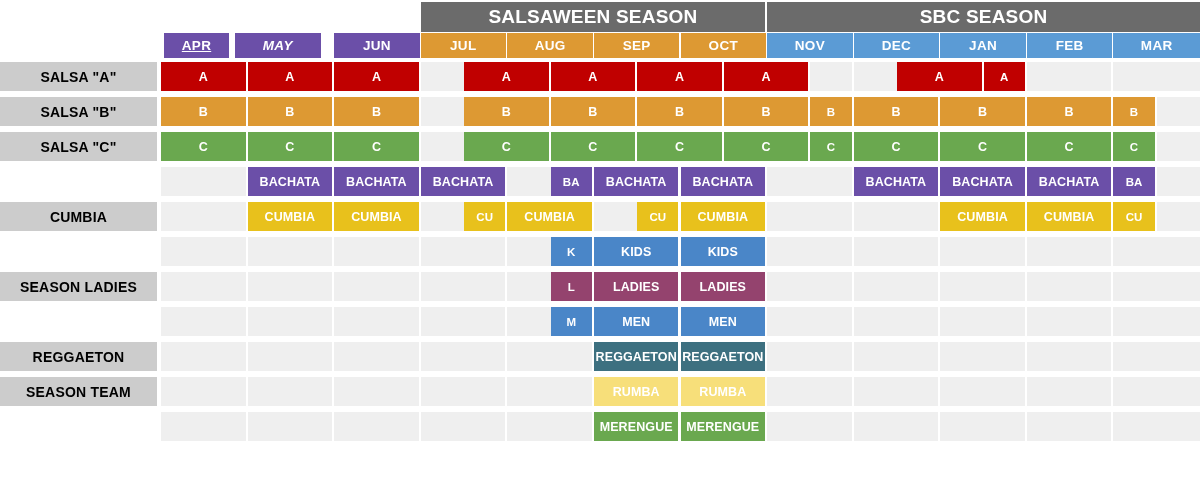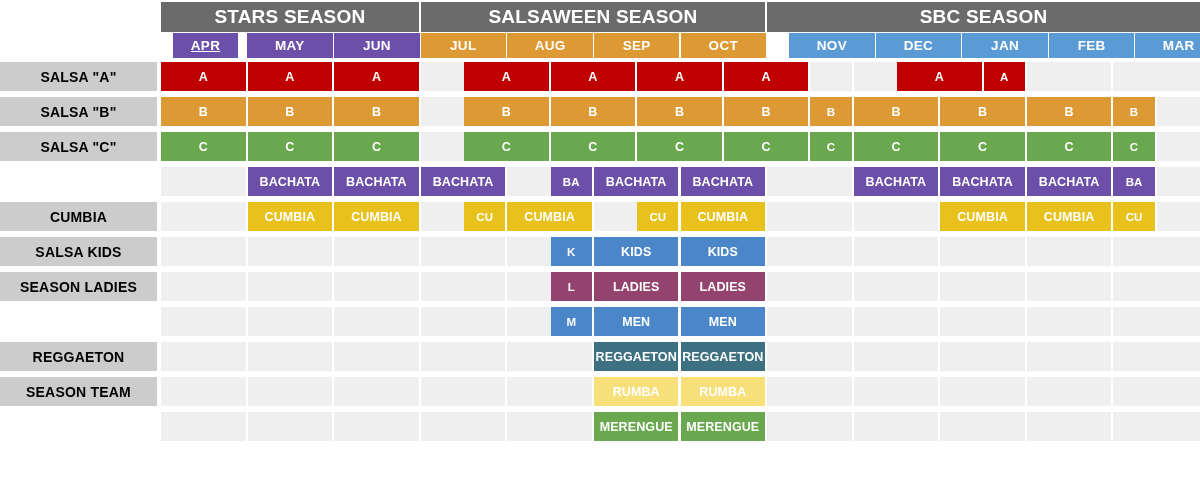--- a/index.html
+++ b/index.html
@@ -12,21 +12,21 @@
           font-size:19px;font-weight:bold;letter-spacing:.2px;
           display:flex;align-items:center;justify-content:center;
           border-right:2px solid #ffffff;box-sizing:border-box;}
 
   .hdr-months{position:absolute;left:0;top:33px;height:25px;width:1200px;}
   .month{position:absolute;top:0;height:25px;color:#ffffff;font-size:13.5px;font-weight:bold;
          display:flex;align-items:center;justify-content:center;
          border-right:1px solid #ffffff;box-sizing:border-box;letter-spacing:.3px;}
   .m-stars{background:#6b4fa8;}
   .m-salsaween{background:#dd9933;}
-  .m-sbc{background:#5b9bd5;margin-left:22px;}
+  .m-sbc{background:#5b9bd5;}
 
   
   .rows{position:absolute;left:0;top:62px;width:1200px;}
   .row{position:relative;height:29px;margin-bottom:6px;}
   .rowlabel{position:absolute;left:0;top:0;width:157px;height:29px;background:#cccccc;
             display:flex;align-items:center;justify-content:center;
             color:#000000;font-size:14px;font-weight:bold;box-sizing:border-box;letter-spacing:.2px;}
   .track{position:absolute;left:161px;top:0;right:0;height:29px;}
   .slot{position:absolute;top:0;height:29px;background:#efefef;
         border-right:2px solid #ffffff;box-sizing:border-box;}
@@ -35,27 +35,26 @@
        font-size:12.5px;font-weight:bold;box-sizing:border-box;
        border-right:2px solid #ffffff;overflow:hidden;white-space:nowrap;letter-spacing:.1px;}
   .bar-sm{font-size:11.5px;}
 </style>
 </head>
 <body>
 
 <div class="sheet">
 
   <div class="hdr-seasons">
-      <div class="season" style="left: 161px; width: 259.75px;">STARS SEASON</div>
       <div class="season" style="left: 767.083px; width: 432.917px; border-right: none;">SBC SEASON</div>
       <div class="season" style="left: 420.75px; width: 346.333px;">SALSAWEEN SEASON</div>
     </div>
   <div class="hdr-months">
-      <div class="month m-stars" style="left: 173px; width: 66px; text-decoration: underline;">APR</div>
-      <div class="month m-stars" style="left: 247px; width: 86.5833px;">MAY</div>
+      <div class="month m-stars" style="left: 164px; width: 66px; text-decoration: underline;">APR</div>
+      <div class="month m-stars" style="left: 235px; width: 86.5833px; font-style: italic;">MAY</div>
       <div class="month m-stars" style="left: 334.167px; width: 86.5833px;">JUN</div>
       <div class="month m-salsaween" style="left: 420.75px; width: 86px;">JUL</div>
       <div class="month m-salsaween" style="left: 507.333px; width: 86.5833px;">AUG</div>
       <div class="month m-salsaween" style="left: 593.917px; width: 86.5833px;">SEP</div>
       <div class="month m-salsaween" style="left: 680.5px; width: 86.5833px;">OCT</div>
       <div class="month m-sbc" style="left: 767.083px; width: 86.5833px;">NOV</div>
       <div class="month m-sbc" style="left: 853.667px; width: 86.5833px;">DEC</div>
       <div class="month m-sbc" style="left: 940.25px; width: 86.5833px;">JAN</div>
       <div class="month m-sbc" style="left: 1026.83px; width: 86.5833px;">FEB</div>
       <div class="month m-sbc" style="left: 1113.42px; width: 86.5833px; border-right: none;">MAR</div>
@@ -191,21 +190,20 @@
           <div class="bar bar-sm" style="left: 303.042px; width: 43.2917px; background: rgb(232, 193, 28);">CU</div>
           <div class="bar" style="left: 346.333px; width: 86.5833px; background: rgb(232, 193, 28);">CUMBIA</div>
           <div class="bar bar-sm" style="left: 476.208px; width: 43.2917px; background: rgb(232, 193, 28);">CU</div>
           <div class="bar" style="left: 519.5px; width: 86.5833px; background: rgb(232, 193, 28);">CUMBIA</div>
           <div class="bar" style="left: 779.25px; width: 86.5833px; background: rgb(232, 193, 28);">CUMBIA</div>
           <div class="bar" style="left: 865.833px; width: 86.5833px; background: rgb(232, 193, 28);">CUMBIA</div>
           <div class="bar bar-sm" style="left: 952.417px; width: 43.2917px; background: rgb(232, 193, 28);">CU</div>
         </div>
       </div>
       <div class="row">
-        <div class="rowlabel">SALSA KIDS</div>
         <div class="track">
           <div class="slot" style="left: 0px; width: 86.5833px;"></div>
           <div class="slot" style="left: 86.5833px; width: 86.5833px;"></div>
           <div class="slot" style="left: 173.167px; width: 86.5833px;"></div>
           <div class="slot" style="left: 259.75px; width: 86.5833px;"></div>
           <div class="slot" style="left: 346.333px; width: 86.5833px;"></div>
           <div class="slot" style="left: 432.917px; width: 86.5833px;"></div>
           <div class="slot" style="left: 519.5px; width: 86.5833px;"></div>
           <div class="slot" style="left: 606.083px; width: 86.5833px;"></div>
           <div class="slot" style="left: 692.667px; width: 86.5833px;"></div>

